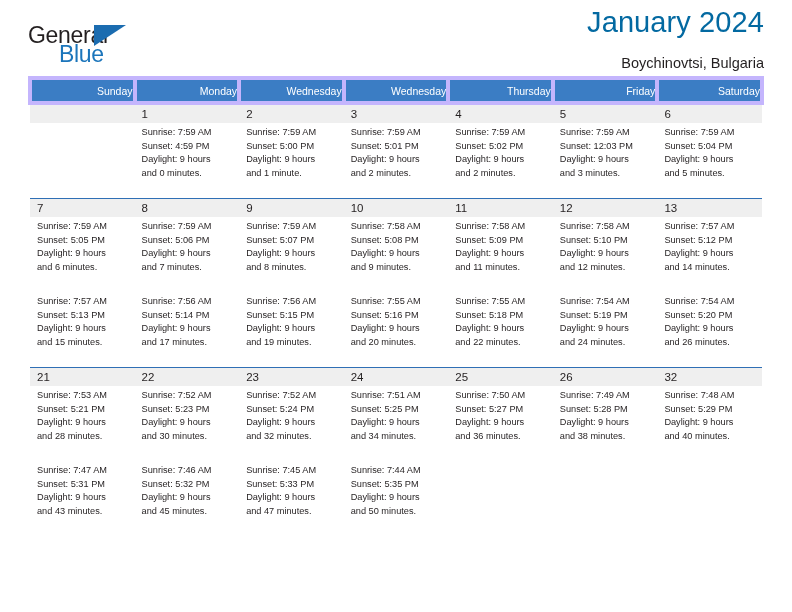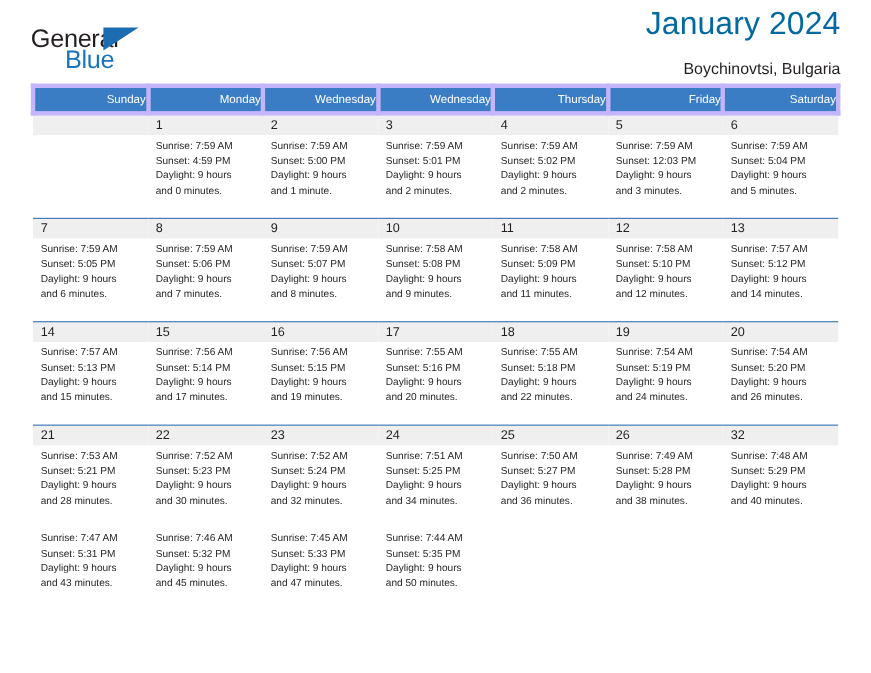--- a/index.html
+++ b/index.html
@@ -269,29 +269,20 @@
           <span class="info-line">and 12 minutes.</span>
         </td>
         <td>
           <span class="info-line">Sunrise: 7:57 AM</span>
           <span class="info-line">Sunset: 5:12 PM</span>
           <span class="info-line">Daylight: 9 hours</span>
           <span class="info-line">and 14 minutes.</span>
         </td>
       </tr>
 
-      <tr class="daynum-row">
-        <td>14</td>
-        <td>15</td>
-        <td>16</td>
-        <td>17</td>
-        <td>18</td>
-        <td>19</td>
-        <td>20</td>
-      </tr>
       <tr class="info-row">
         <td>
           <span class="info-line">Sunrise: 7:57 AM</span>
           <span class="info-line">Sunset: 5:13 PM</span>
           <span class="info-line">Daylight: 9 hours</span>
           <span class="info-line">and 15 minutes.</span>
         </td>
         <td>
           <span class="info-line">Sunrise: 7:56 AM</span>
           <span class="info-line">Sunset: 5:14 PM</span>

